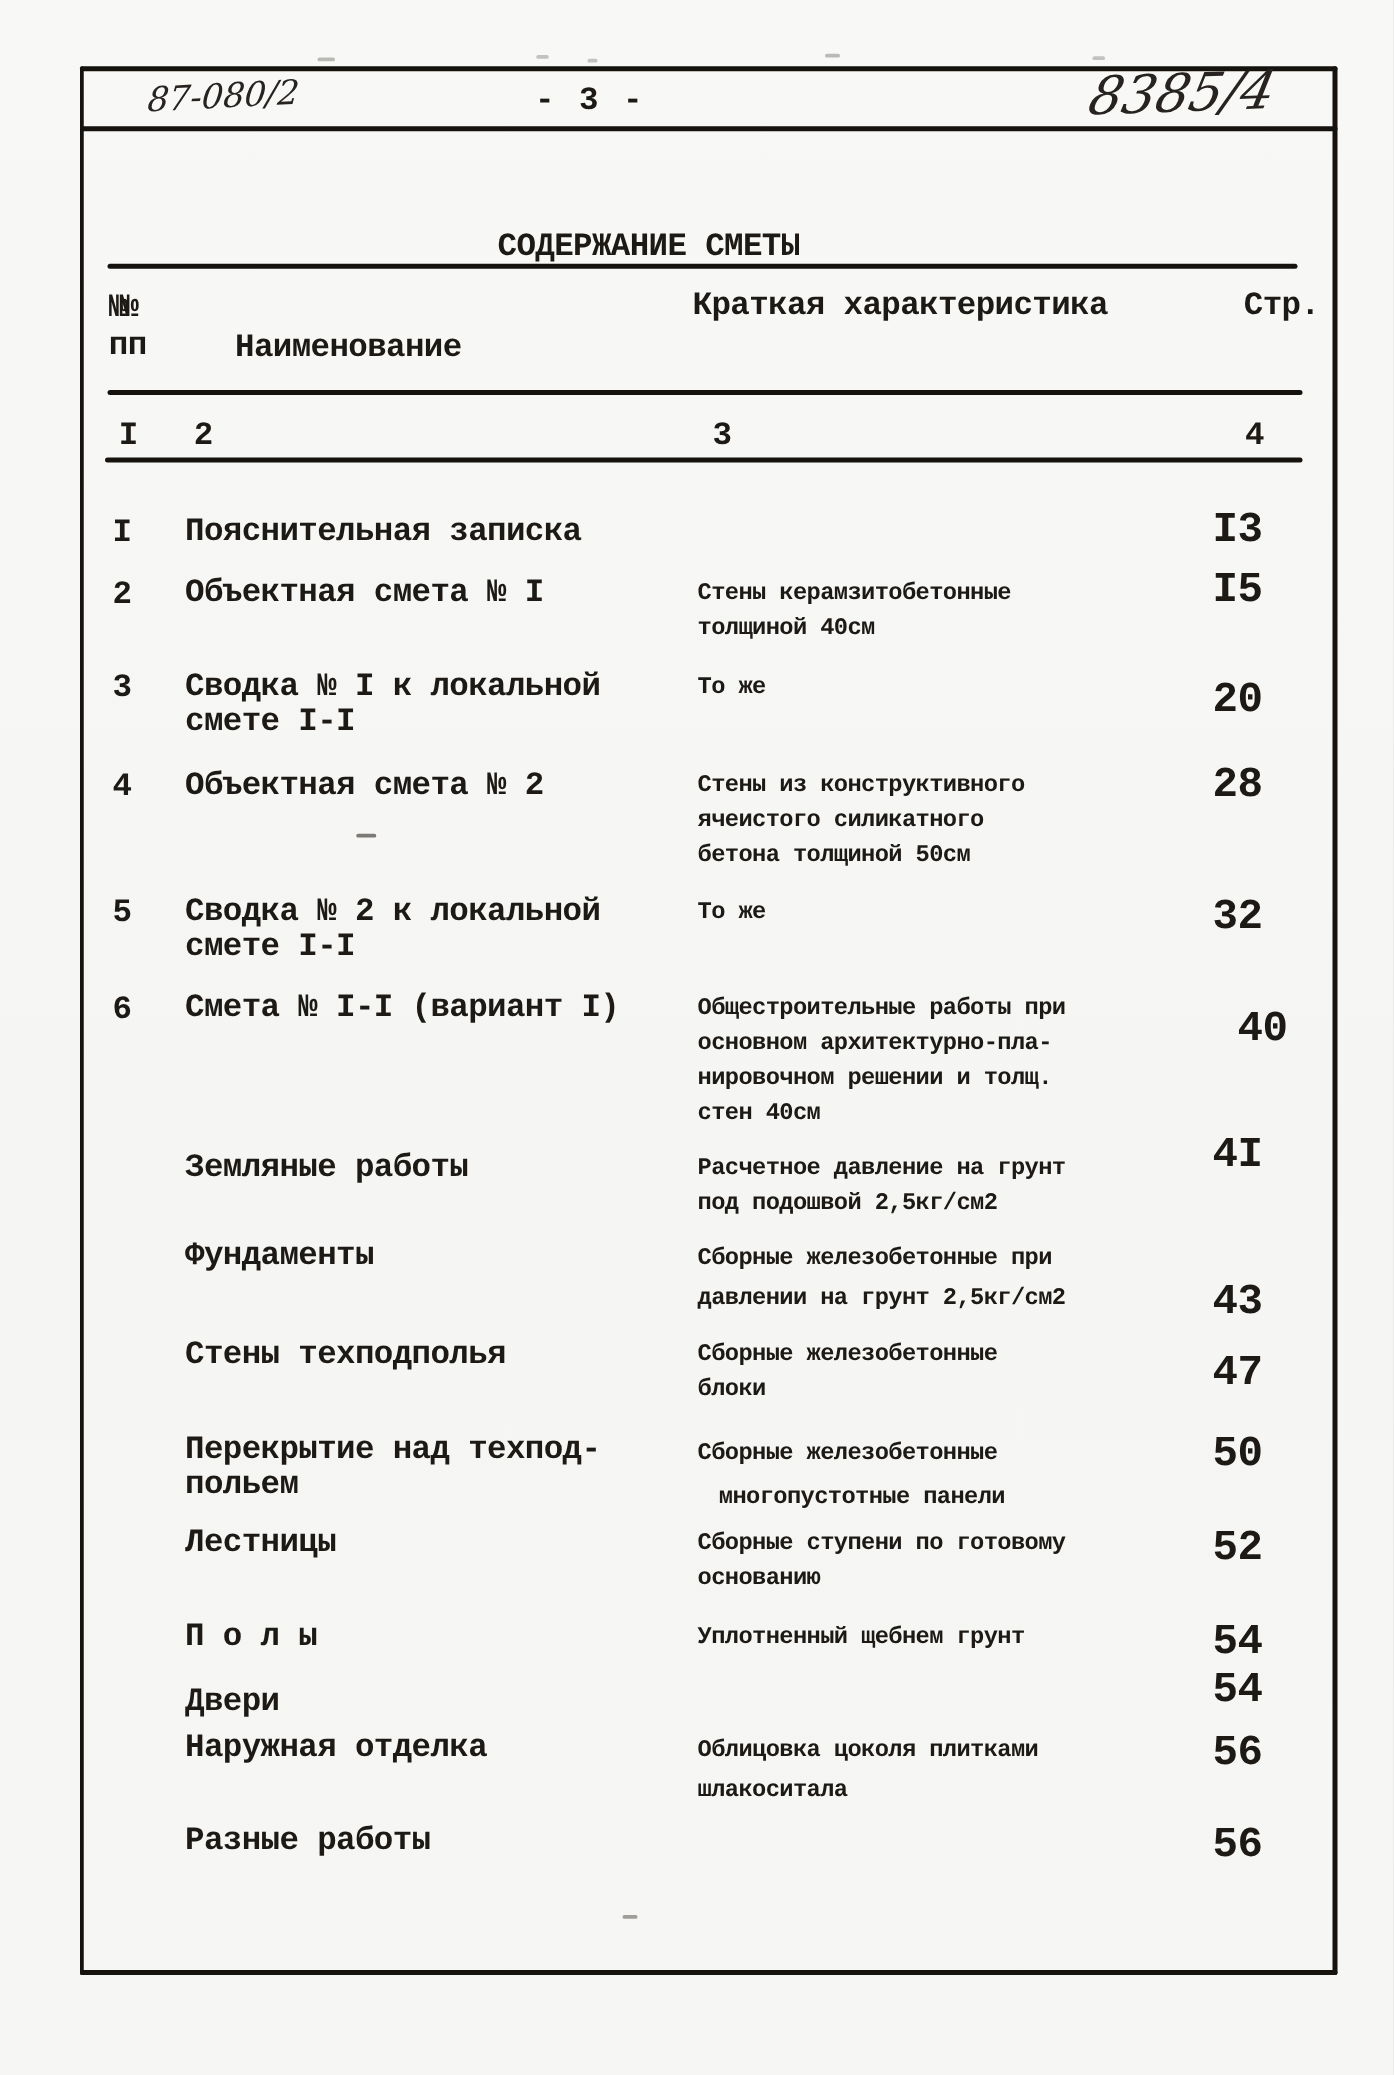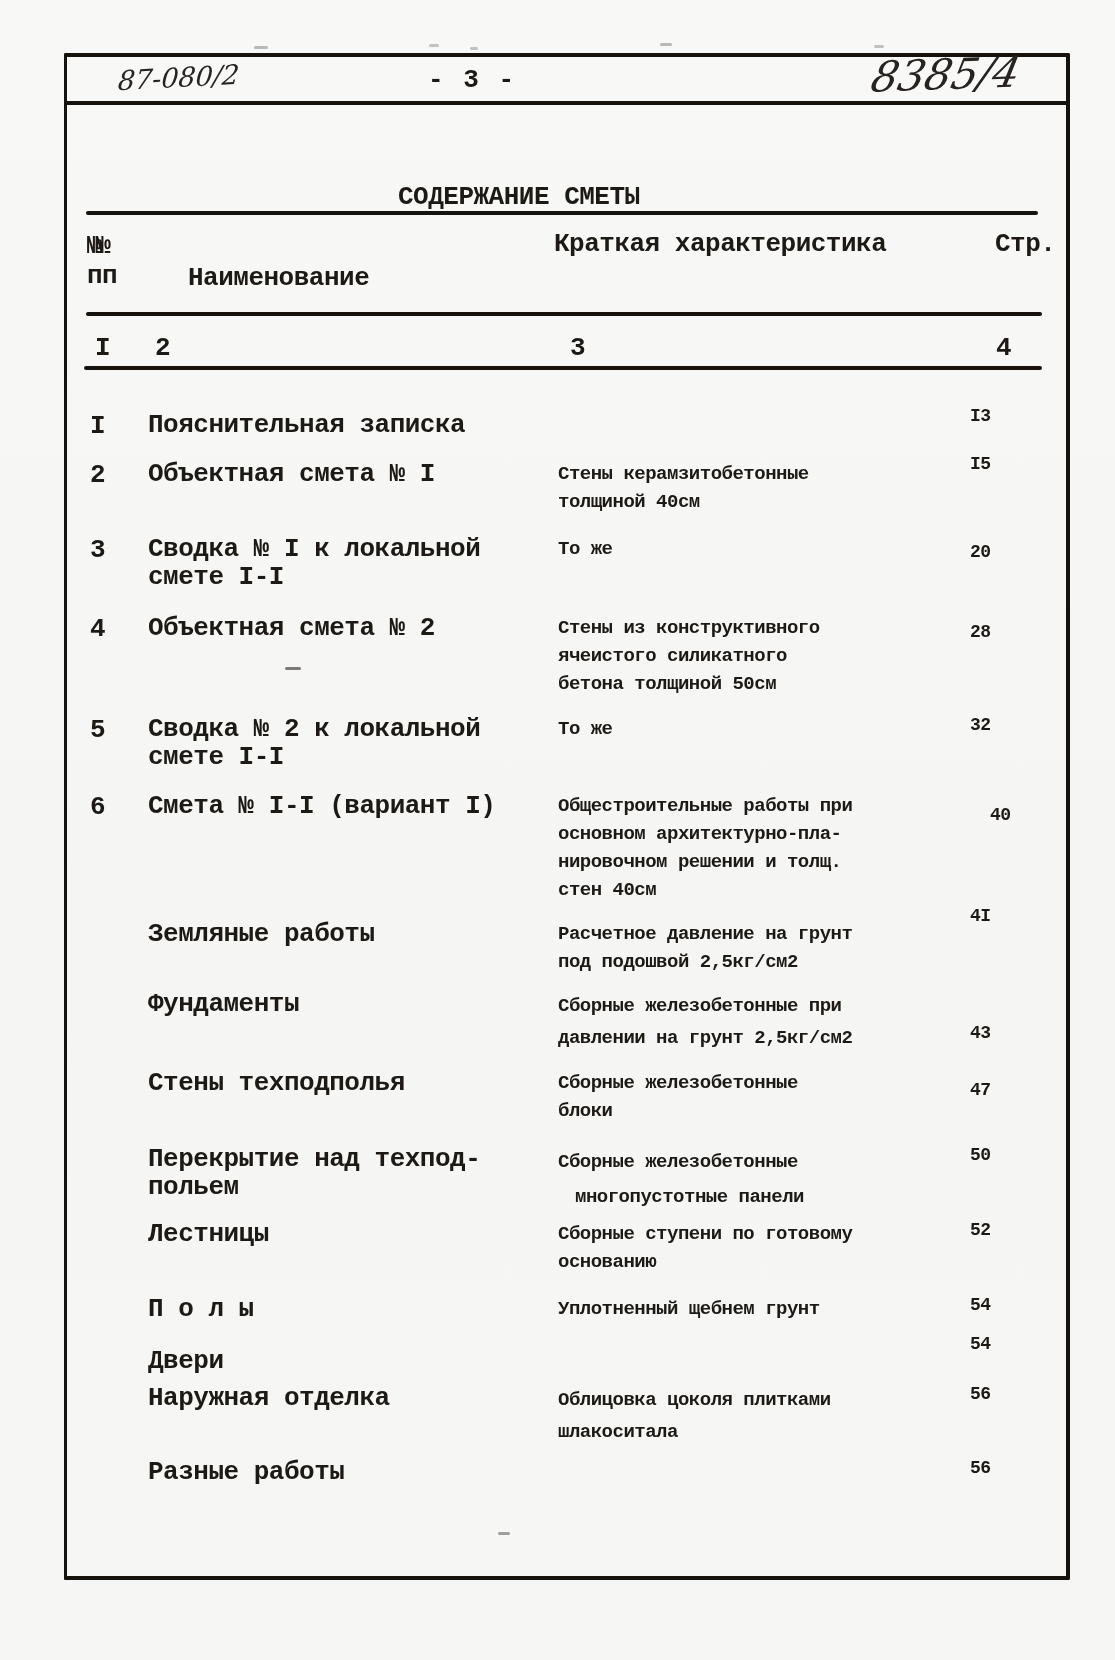--- a/index.html
+++ b/index.html
@@ -14,21 +14,21 @@
   .rule { position:absolute; height:4px; background:#16130f; border-radius:2px; }
   .vrule { position:absolute; width:4px; background:#16130f; border-radius:2px; }
   .typ { position:absolute; font-size:26px; letter-spacing:-0.5px; line-height:28px; white-space:pre; }
   .hw2 { position:absolute; font-family:"DejaVu Serif",serif; font-style:italic; font-weight:500; color:#262320; }
   .title { font-size:26px; letter-spacing:-0.5px; }
   .hdr { font-size:26px; }
   .row { position:absolute; left:0; width:1115px; }
   .cell-num  { position:absolute; left:90px;  top:0; font-size:26px; letter-spacing:-0.5px; }
   .cell-name { position:absolute; left:148px; top:0; font-size:26px; letter-spacing:-0.5px; }
   .cell-desc { position:absolute; left:558px; top:0; font-size:19px; letter-spacing:-0.5px; }
-  .cell-page { position:absolute; left:970px; font-size:18px; letter-spacing:-0.5px; }
+  .cell-page { position:absolute; left:970px; font-size:34px; letter-spacing:-0.5px; }
   .cell-name div, .cell-desc div { line-height:28px; white-space:pre; }
   .artifact { position:absolute; background:#494540; border-radius:2px; }
 </style>
 </head>
 <body>
 
 <div class="page">
 
   <div class="rule" style="left:64px; top:53px;  width:1006px;"></div>
   <div class="rule" style="left:64px; top:101px; width:1006px; height:4px;"></div>
@@ -90,21 +90,21 @@
       <div class="row" style="top: 614px;">
         <div class="cell-num">4</div>
         <div class="cell-name">
           <div>Объектная смета № 2</div>
         </div>
         <div class="cell-desc">
           <div>Стены из конструктивного</div>
           <div>ячеистого силикатного</div>
           <div>бетона толщиной 50см</div>
         </div>
-        <div class="cell-page" style="top: -4px; margin-top: 12px;">28</div>
+        <div class="cell-page" style="top: -4px;">28</div>
       </div>
       <div class="row" style="top: 715px;">
         <div class="cell-num">5</div>
         <div class="cell-name">
           <div>Сводка № 2 к локальной</div>
           <div>смете I-I</div>
         </div>
         <div class="cell-desc">
           <div>То же</div>
         </div>

